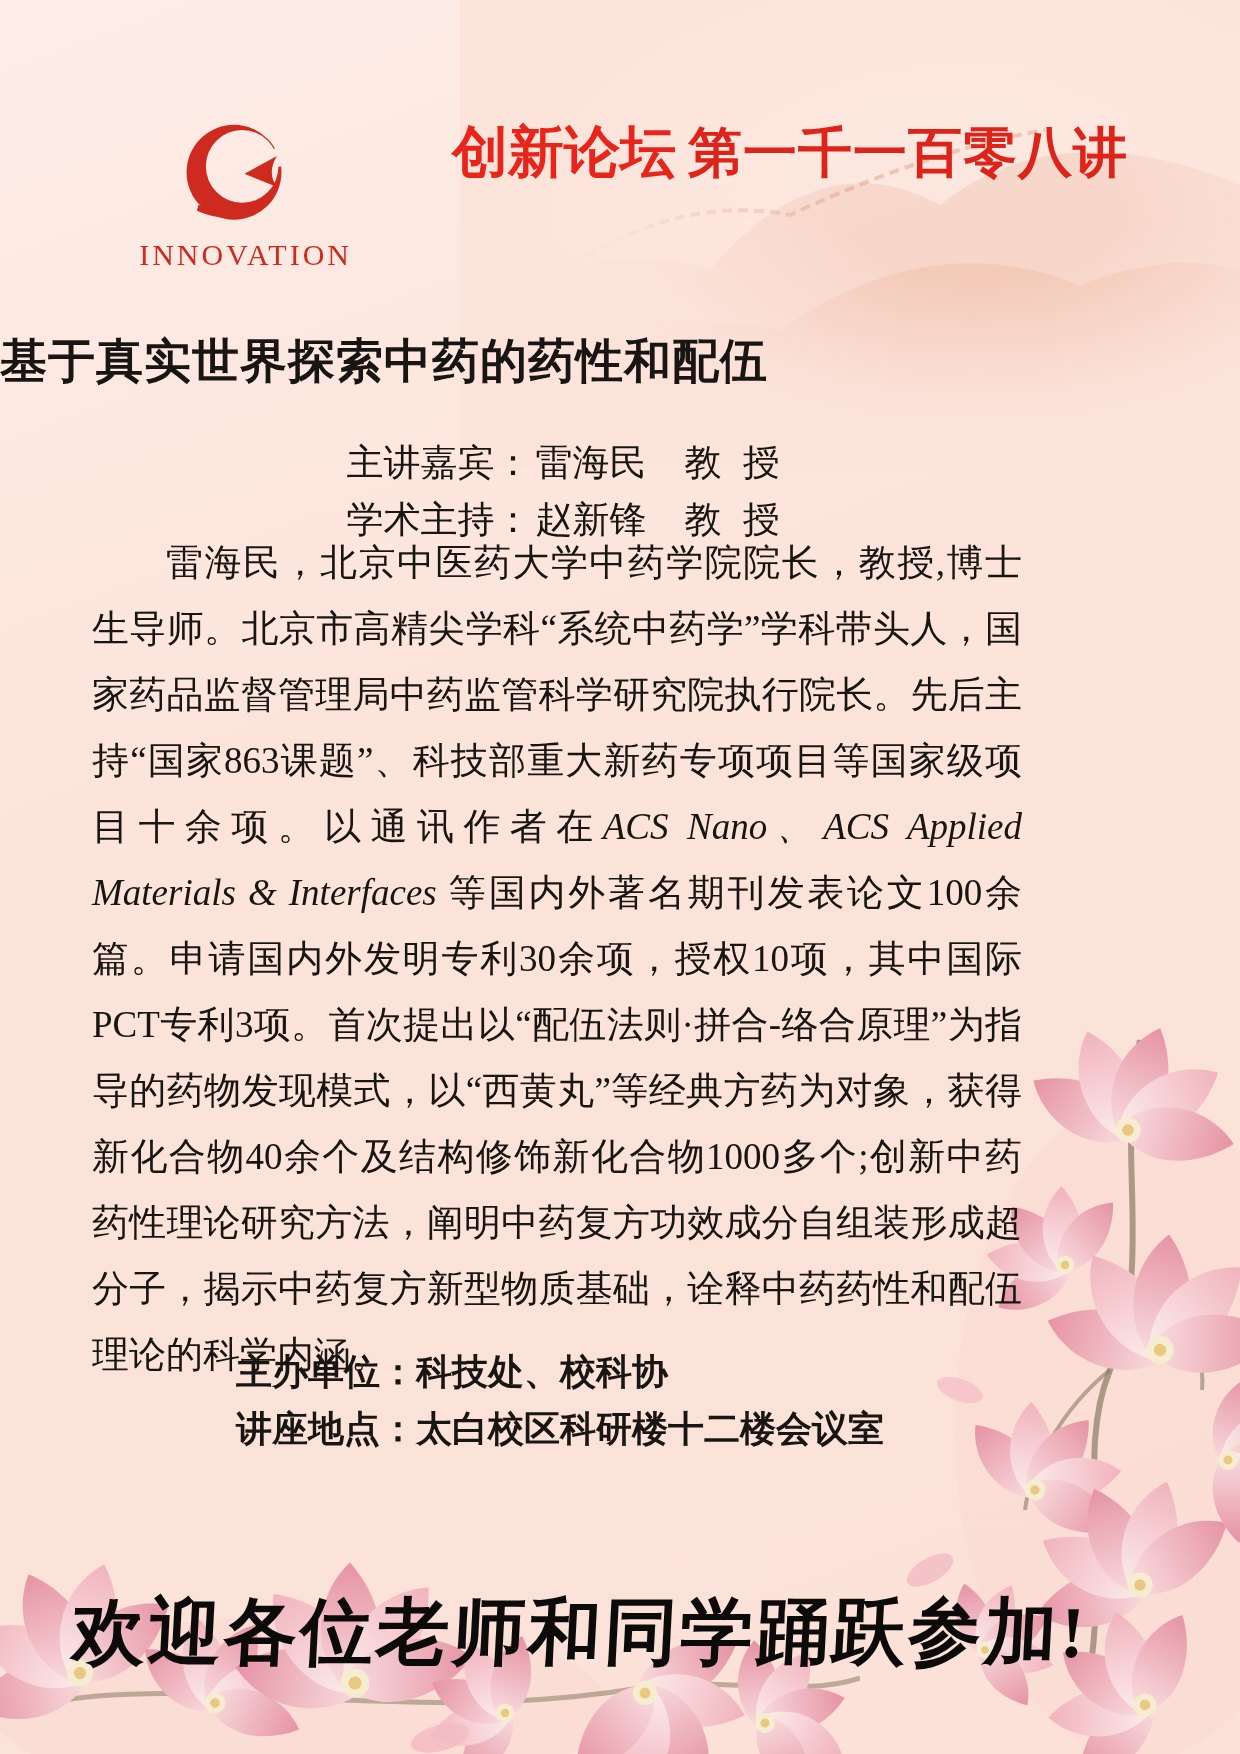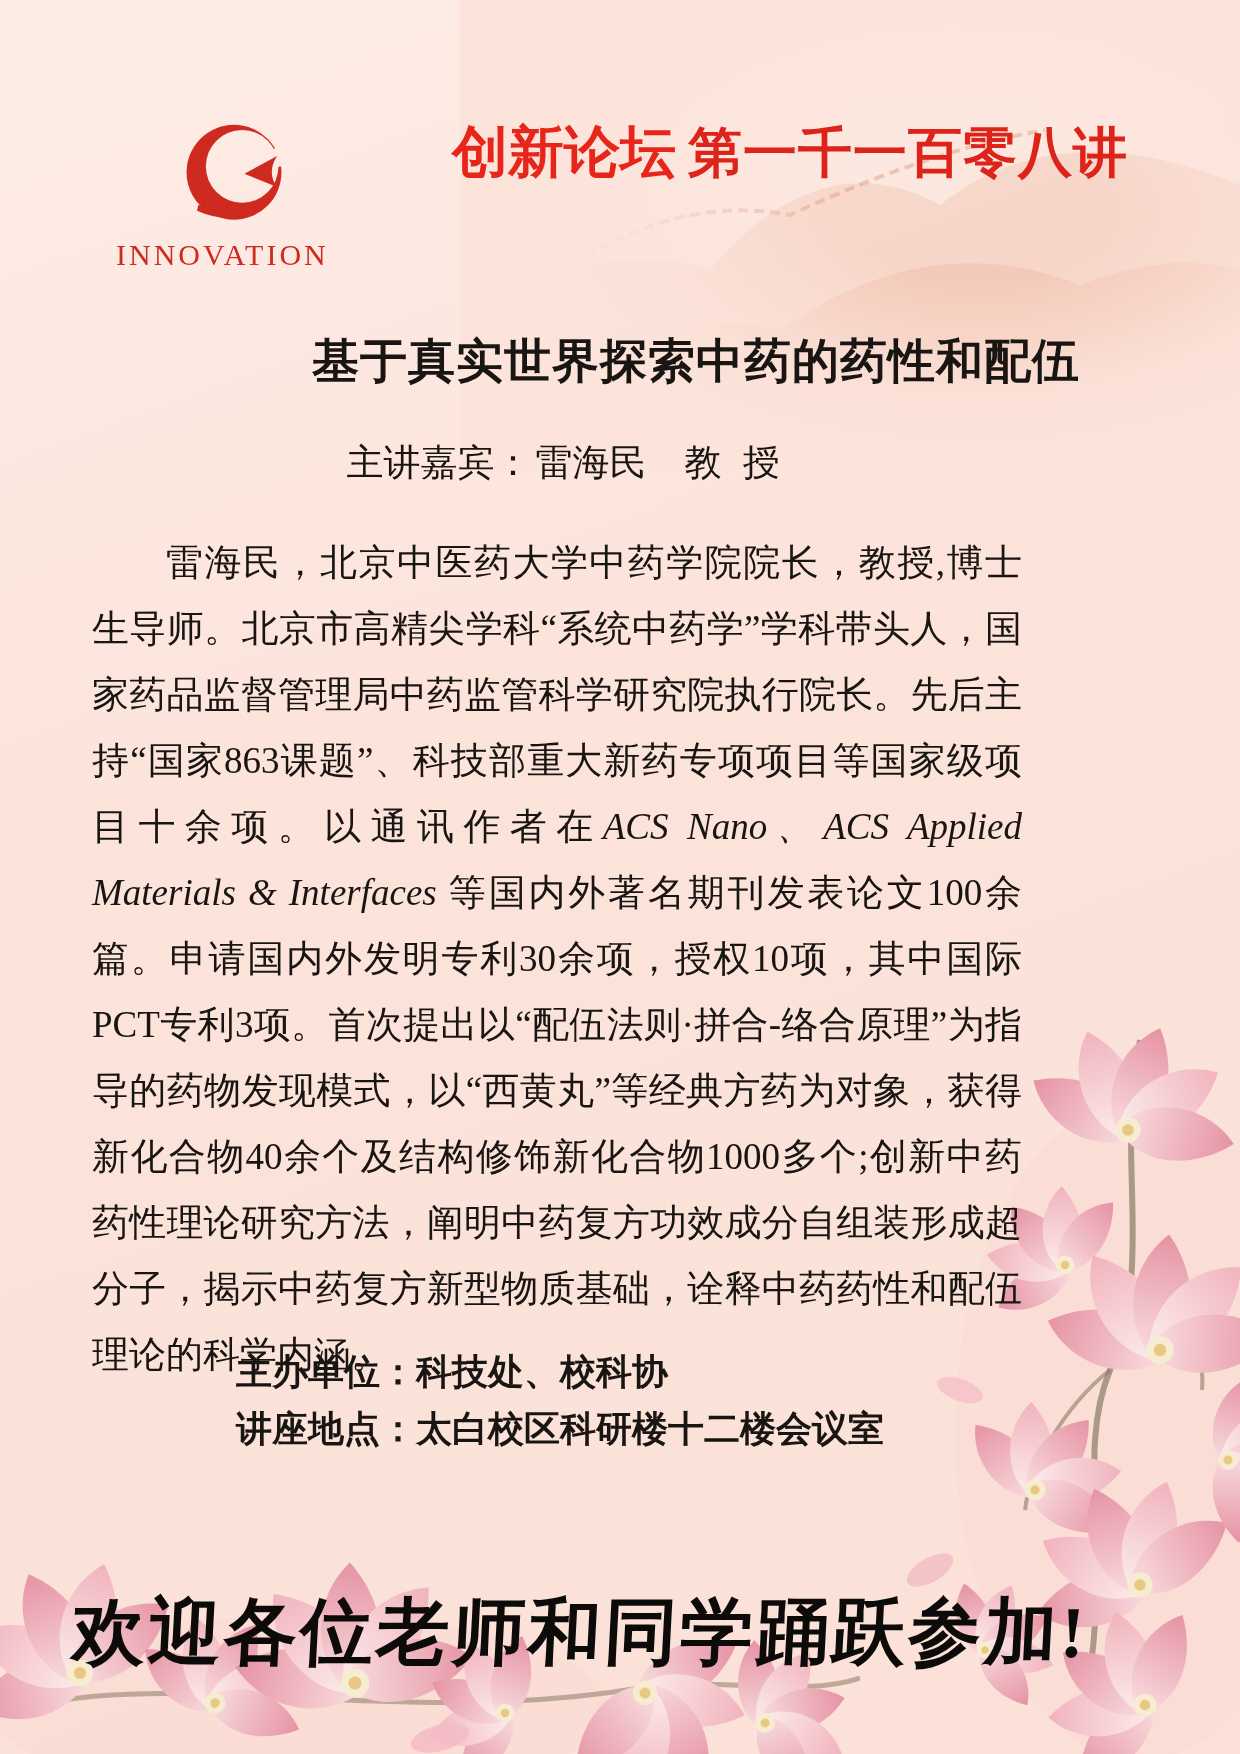--- a/index.html
+++ b/index.html
@@ -11,28 +11,28 @@
     color:#181512;
     font-family:"Liberation Serif",serif;
   }
   
   .mountains{position:absolute;top:0;right:0;width:780px;height:470px;z-index:0;}
   .mountain-fade{position:absolute;top:0;right:0;width:780px;height:470px;z-index:0;
     background:radial-gradient(ellipse 62% 55% at 66% 44%, rgba(252,228,219,0) 28%, rgba(252,228,219,.85) 72%, #fce4db 96%);}
   .flowers-right{position:absolute;right:0;top:1010px;width:430px;height:744px;z-index:0;}
   .flowers-bottom{position:absolute;left:0;top:1548px;width:860px;height:206px;z-index:0;}
   
-  .logo{position:absolute;left:116px;top:110px;width:236px;text-align:left;z-index:2;}
+  .logo{position:absolute;left:116px;top:110px;width:236px;text-align:right;z-index:2;}
   .logo svg{width:152px;height:126px;display:block;margin:0 auto;}
   .logo-text{font-size:30px;letter-spacing:3px;color:#cf2a1f;margin-top:2px;}
   .heading{position:absolute;left:452px;top:124px;display:flex;align-items:baseline;z-index:2;white-space:nowrap;}
   .heading-title{font-family:"Liberation Sans",sans-serif;font-weight:bold;font-size:56px;line-height:1;color:#e8251a;}
   .heading-episode{font-weight:bold;font-size:54px;line-height:1;color:#dc241a;margin-left:12px;letter-spacing:1px;}
   
-  .lecture-title{position:absolute;top:330px;left:0;width:1080px;text-align:right;
+  .lecture-title{position:absolute;top:330px;left:0;width:1080px;text-align:left;
     font-size:47px;font-weight:bold;letter-spacing:1px;z-index:2;}
   .speakers{position:absolute;top:434px;left:0;width:1132px;text-align:center;font-size:37px;z-index:2;}
   .speaker-line{line-height:57px;}
   .speaker-name{margin-left:4px;}
   .speaker-title{margin-left:38px;letter-spacing:6px;}
   
   .bio{position:absolute;top:514px;left:76px;width:962px;z-index:2;}
   .bio p{margin:16px;font-size:37px;line-height:66px;text-align:justify;text-indent:2em;}
   .bio-journals{font-style:italic;}
   
@@ -124,20 +124,23 @@
     <span class="heading-title">创新论坛</span>
     <span class="heading-episode">第一千一百零八讲</span>
   </div>
 
   <div class="lecture-title">基于真实世界探索中药的药性和配伍</div>
 
   <div class="speakers">
     <div class="speaker-line">
       <span>主讲嘉宾：</span><span class="speaker-name">雷海民</span><span class="speaker-title">教 授</span>
     </div>
+    <div class="speaker-line">
+      <span>学术主持：</span><span class="speaker-name">赵新锋</span><span class="speaker-title">教 授</span>
+    </div>
   </div>
 
   <div class="bio">
     <p><span>雷海民，北京中医药大学中药学院院长，教授,博士生导师。北京市高精尖学科“系统中药学”学科带头人，国家药品监督管理局中药监管科学研究院执行院长。先后主持“国家863课题”、科技部重大新药专项项目等国家级项目十余项。以通讯作者在</span><span class="bio-journals">ACS Nano、ACS Applied Materials &amp; Interfaces</span><span> 等国内外著名期刊发表论文100余篇。申请国内外发明专利30余项，授权10项，其中国际PCT专利3项。首次提出以“配伍法则·拼合-络合原理”为指导的药物发现模式，以“西黄丸”等经典方药为对象，获得新化合物40余个及结构修饰新化合物1000多个;创新中药药性理论研究方法，阐明中药复方功效成分自组装形成超分子，揭示中药复方新型物质基础，诠释中药药性和配伍理论的科学内涵。</span></p>
   </div>
 
   <div class="details">
     <div class="detail-line">
       <span>主办单位：</span><span>科技处、校科协</span>
     </div>

